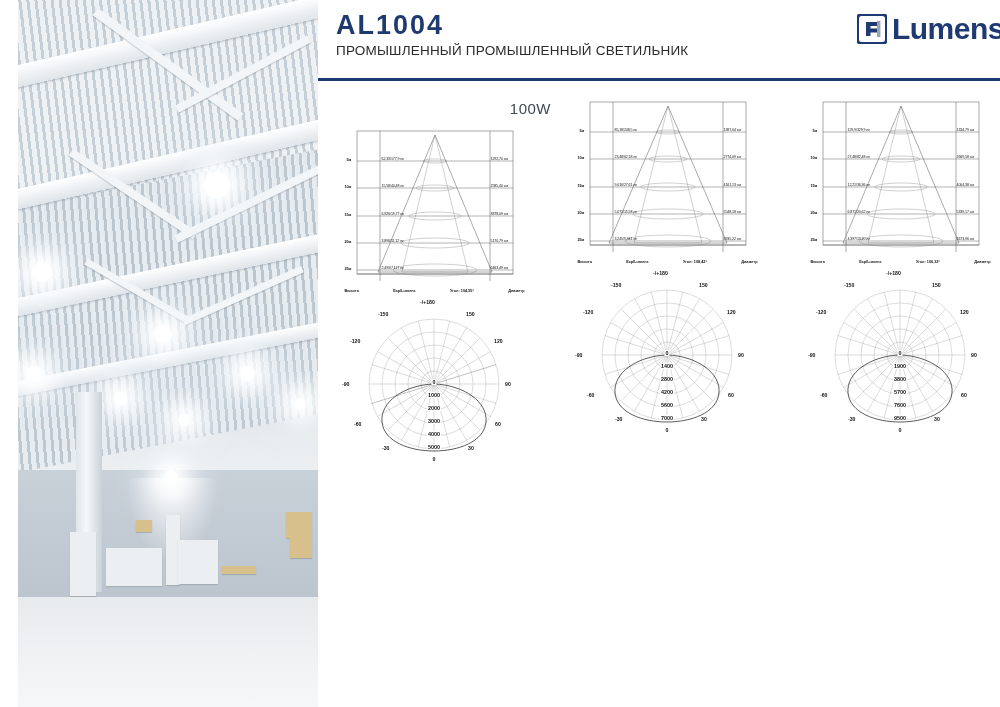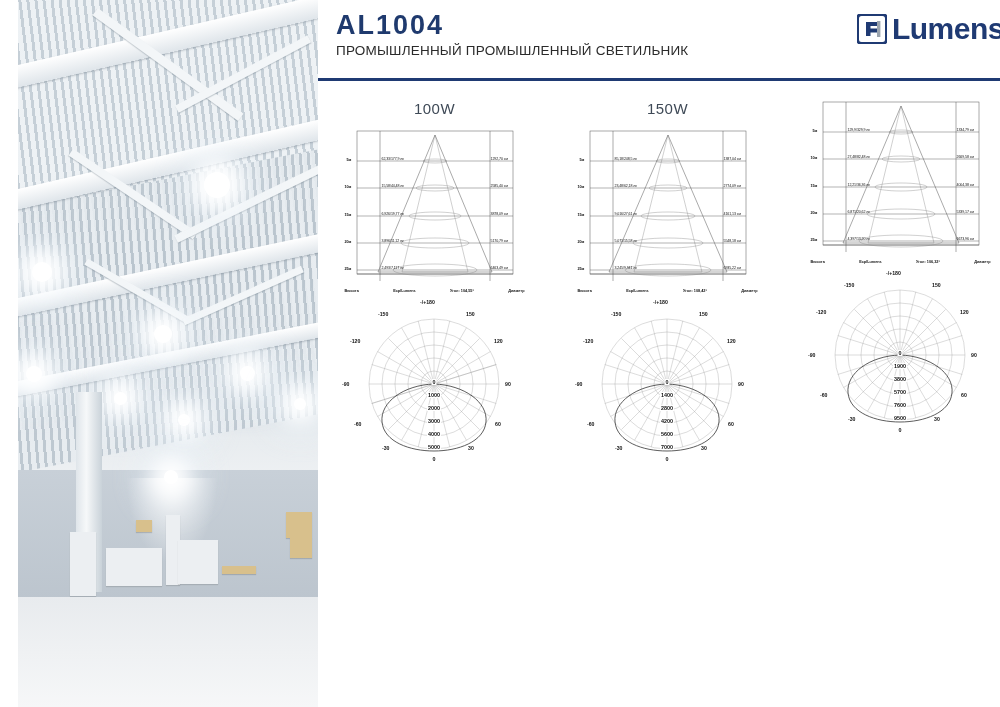--- a/index.html
+++ b/index.html
@@ -56,21 +56,21 @@
   .logo{position:absolute;right:0;top:2px;display:flex;align-items:center;gap:5px;}
   .logo .mark{width:30px;height:30px;}
   .logo .word{font-size:30px;font-weight:bold;color:#1f3a73;letter-spacing:-.5px;
     line-height:1;}
   .rule{position:absolute;left:300px;top:78px;width:700px;height:3px;background:#1f3a73;}
 
   
   .panels{position:absolute;left:300px;top:100px;width:700px;height:400px;
     display:flex;}
   .panel{width:233px;position:relative;}
-  .ptitle{text-align:center;font-size:15px;color:#3f4a57;margin-bottom:12px;
+  .ptitle{text-align:right;font-size:15px;color:#3f4a57;margin-bottom:12px;
     letter-spacing:.5px;}
 
   
   .beamchart{position:relative;width:180px;height:155px;margin:0 auto;}
   .beamchart svg{display:block;}
   .bc-lbl{position:absolute;font-size:3.6px;color:#111;white-space:nowrap;
     letter-spacing:-.1px;}
   .bc-h{font-size:3.8px;font-weight:bold;}
   .bc-foot{position:absolute;bottom:-9px;left:0;width:100%;display:flex;
     justify-content:space-between;font-size:3.8px;font-weight:bold;color:#111;}
@@ -236,21 +236,20 @@
         <span class="ring-lbl" style="left:92px;top:86px;">1000</span>
         <span class="ring-lbl" style="left:92px;top:99px;">2000</span>
         <span class="ring-lbl" style="left:92px;top:112px;">3000</span>
         <span class="ring-lbl" style="left:92px;top:125px;">4000</span>
         <span class="ring-lbl" style="left:92px;top:138px;">5000</span>
         <span class="ring-lbl" style="left:92px;top:150px;">0</span>
       </div>
     </div>
 
     <div class="panel">
-      <div class="ptitle">150W</div>
       <div class="beamchart">
         <svg width="180" height="155" viewBox="0 0 180 155">
           <rect x="12" y="2" width="156" height="143" fill="none" stroke="#555" stroke-width=".5"></rect>
           <line x1="35" y1="2" x2="35" y2="152" stroke="#555" stroke-width=".5"></line>
           <line x1="145" y1="2" x2="145" y2="152" stroke="#555" stroke-width=".5"></line>
           <line x1="12" y1="145" x2="168" y2="145" stroke="#555" stroke-width=".5"></line>
           <path d="M90 6 L149 143 L31 143 Z" fill="none" stroke="#555" stroke-width=".5"></path>
           <path d="M90 6 L124 143 L56 143 Z" fill="none" stroke="#888" stroke-width=".4"></path>
           <line x1="12" y1="32" x2="168" y2="32" stroke="#555" stroke-width=".45"></line>
           <line x1="12" y1="59" x2="168" y2="59" stroke="#555" stroke-width=".45"></line>

